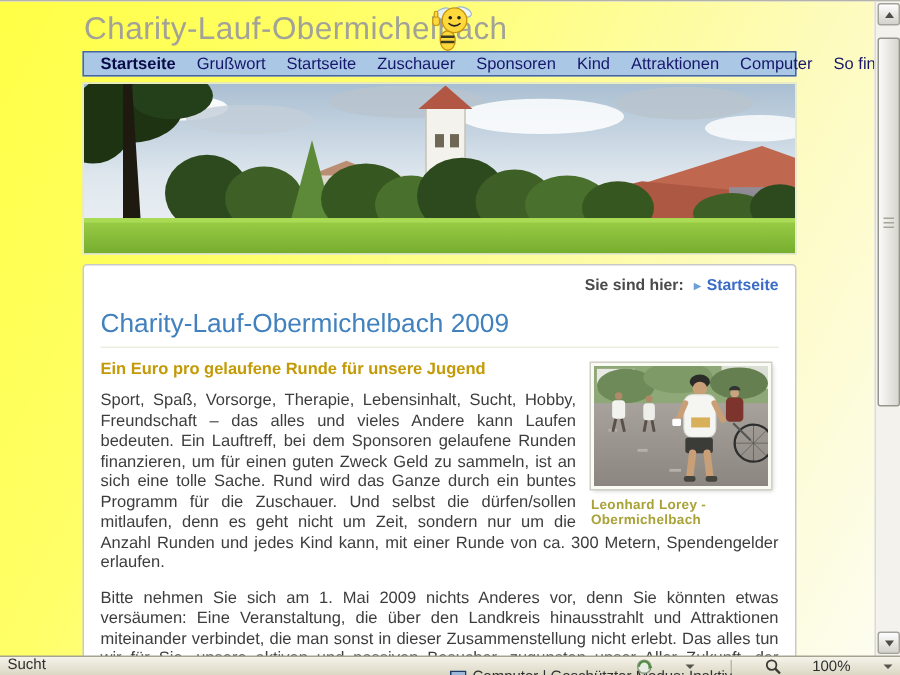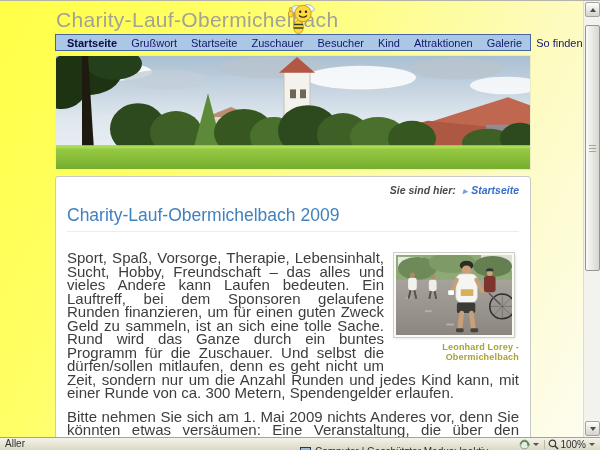--- a/index.html
+++ b/index.html
@@ -26,32 +26,32 @@
   .nav-item.active { font-weight:bold; color:#0a0a48; }
 
   
   .banner { margin-top:4px; height:115px; border:1px solid #ececc2; background:#cddce8;
             overflow:hidden; }
   .banner svg { display:block; width:100%; height:100%; }
 
   
   .content { margin-top:6px; background:#fff; border:1px solid #c9c9c9; border-radius:3px;
              padding:7px 11px 20px; min-height:260px; }
-  .breadcrumb { text-align:right; font-size:10.5px; font-weight:bold; color:#4a4a4a;font-style:italic; }
+  .breadcrumb { text-align:right; font-size:10.5px; font-weight:bold; color:#4a4a4a; }
   .bc-arrow { color:#6f9fd8; font-size:9px; margin:0 1px 0 4px; }
   .bc-link { color:#3a6cc8; text-decoration:none; cursor:pointer; }
-  h1 { margin:9px 0 19px; font-size:17.5px; font-weight:400; color:#4181bd;
+  h1 { margin:9px 0 8px; font-size:17.5px; font-weight:400; color:#4181bd;
        padding-bottom:5px; border-bottom:1px solid #eeeee0; }
-  .photo-box { float:right; width:125px; margin:2px 0 4px 10px;text-align:right; }
+  .photo-box { float:right; width:125px; margin:2px 0 4px 10px; }
   .photo { width:120px; height:84px; border:2px solid #fbfbf5; outline:1px solid #cfcfc3;
            box-shadow:1px 1px 3px rgba(0,0,0,.18); }
   .photo svg { display:block; width:100%; height:100%; }
   .caption { margin-top:5px; font-size:9px; font-weight:bold; color:#a9a237; letter-spacing:.2px; }
   .subhead { font-size:11px; font-weight:bold; color:#c39a05; margin:2px 0 9px; }
-  .content p { font-size:15px; line-height:13.5px; color:#3d3d3d; text-align:justify;
+  .content p { font-size:11px; line-height:13.5px; color:#3d3d3d; text-align:justify;
                margin:0 0 10px; }
 
   
   .scrollbar { position:absolute; right:0; top:0; width:17px; height:437px;
                background:#f3f2ec; border-left:1px solid #dddcd4; }
   .sb-btn { position:absolute; left:1px; width:15px; height:15px;
             background:linear-gradient(#fefefe,#d3d2cb); border:1px solid #a5a49c;
             border-radius:2px; cursor:pointer; }
   .sb-btn.up { top:1px; }
   .sb-btn.down { bottom:2px; }
@@ -67,21 +67,21 @@
           box-shadow:0 -3px 0 #a6a59c, 0 3px 0 #a6a59c; }
 
   
   .statusbar { position:absolute; left:0; bottom:0; width:600px; height:13px;
                background:linear-gradient(#f5f3e9,#dcd8c5); border-top:1px solid #a7a391;
                font-size:10px; color:#2e2e2e; }
   .status-left { position:absolute; left:5px; top:0; line-height:12px; }
   .status-mid { position:absolute; left:300px; top:0; height:27px; display:flex;
                 align-items:center; gap:4px; }
   .status-right { position:absolute; right:3px; top:0; height:12px; display:flex;
-                  align-items:center; gap:1px; cursor:pointer; }
+                  align-items:center; gap:20px; cursor:pointer; }
   .sep { width:1px; height:9px; background:#bdb9a6; margin:0 2px; }
   .caret { width:0; height:0; border-left:3px solid transparent; border-right:3px solid transparent;
            border-top:3px solid #55554b; margin:0 2px; }
   .sicon { display:inline-block; line-height:0; }
 </style>
 </head>
 <body>
 
 <div class="viewport">
   <div class="page">
@@ -103,24 +103,24 @@
             <rect x="4.5" y="5.5" width="2.4" height="4" rx="1.2" fill="#ffd83c" stroke="#c8960d" stroke-width="0.8"></rect>
           </svg>
         </span>
       </div>
 
       <nav class="navbar">
         <a class="nav-item active">Startseite</a>
         <a class="nav-item">Grußwort</a>
         <a class="nav-item">Startseite</a>
         <a class="nav-item">Zuschauer</a>
-        <a class="nav-item">Besucher</a>
+        <a class="nav-item">Sponsoren</a>
         <a class="nav-item">Kind</a>
         <a class="nav-item">Attraktionen</a>
-        <a class="nav-item">Galerie</a>
+        <a class="nav-item">Computer</a>
         <a class="nav-item">So finden Sie uns</a>
 
       </nav>
 
       <div class="banner">
         <svg viewBox="0 0 474 115" preserveAspectRatio="none">
           <defs>
             <linearGradient id="sky" x1="0" y1="0" x2="0" y2="1">
               <stop offset="0" stop-color="#a9bfd2"></stop>
                 <stop offset="0.55" stop-color="#dfe7ee"></stop>
@@ -216,20 +216,21 @@
               <rect x="54" y="37" width="6" height="5" rx="1" fill="#ffffff"></rect>
               <rect x="63" y="50" width="19" height="11" rx="2" fill="#3b3b38"></rect>
               <path d="M68 61 L66 78 M78 61 L80 78" stroke="#c99f78" stroke-width="5" stroke-linecap="round"></path>
               <rect x="62" y="77" width="8" height="4" rx="1.5" fill="#44443f"></rect>
               <rect x="77" y="77" width="8" height="4" rx="1.5" fill="#44443f"></rect>
             </svg>
           </div>
           <div class="caption">Leonhard Lorey - Obermichelbach</div>
         </div>
 
+        <div class="subhead">Ein Euro pro gelaufene Runde für unsere Jugend</div>
         <p>Sport, Spaß, Vorsorge, Therapie, Lebensinhalt, Sucht, Hobby, Freundschaft – das alles und vieles Andere kann Laufen bedeuten. Ein Lauftreff, bei dem Sponsoren gelaufene Runden finanzieren, um für einen guten Zweck Geld zu sammeln, ist an sich eine tolle Sache. Rund wird das Ganze durch ein buntes Programm für die Zuschauer. Und selbst die dürfen/sollen mitlaufen, denn es geht nicht um Zeit, sondern nur um die Anzahl Runden und jedes Kind kann, mit einer Runde von ca. 300 Metern, Spendengelder erlaufen.</p>
         <p>Bitte nehmen Sie sich am 1. Mai 2009 nichts Anderes vor, denn Sie könnten etwas versäumen: Eine Veranstaltung, die über den Landkreis hinausstrahlt und Attraktionen miteinander verbindet, die man sonst in dieser Zusammenstellung nicht erlebt. Das alles tun wir für Sie, unsere aktiven und passiven Besucher, zugunsten unser Aller Zukunft, der Jugend.</p>
 
       </div>
 
     </div>
   </div>
 
   <div class="scrollbar">
     <div class="sb-btn up">
@@ -237,21 +238,21 @@
       </div>
     <div class="sb-thumb">
         <span class="grip"></span>
       </div>
     <div class="sb-btn down">
         <span class="arr d"></span>
       </div>
   </div>
 
   <div class="statusbar">
-    <span class="status-left">Aller</span>
+    <span class="status-left">Sucht</span>
     <span class="status-mid">
       <span class="sicon">
         <svg width="11" height="10" viewBox="0 0 11 10">
           <rect x="0.5" y="0.5" width="10" height="7" fill="#9db8d8" stroke="#1e3a66"></rect>
           <rect x="3" y="8" width="5" height="1.6" fill="#1e3a66"></rect>
         </svg>
       </span>
       <span>Computer | Geschützter Modus: Inaktiv</span>
     </span>
     <span class="status-right">

